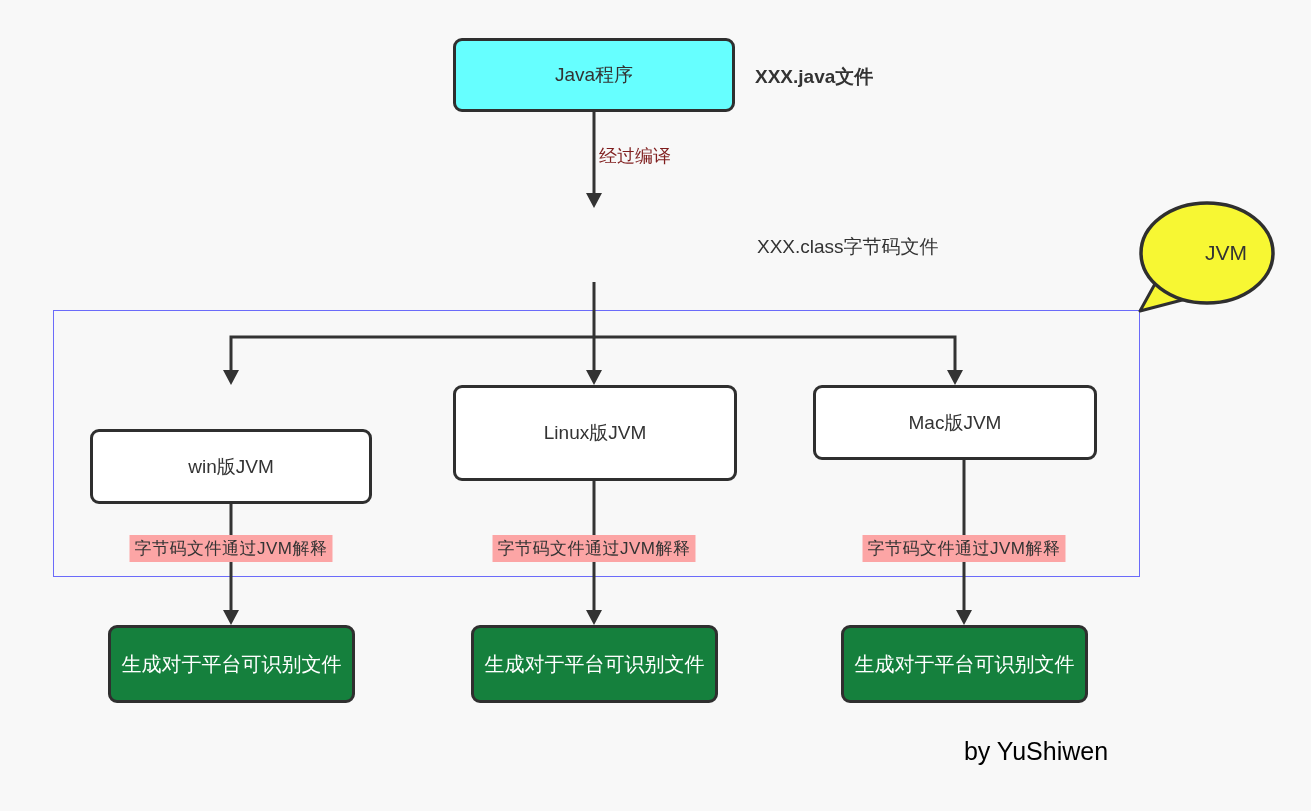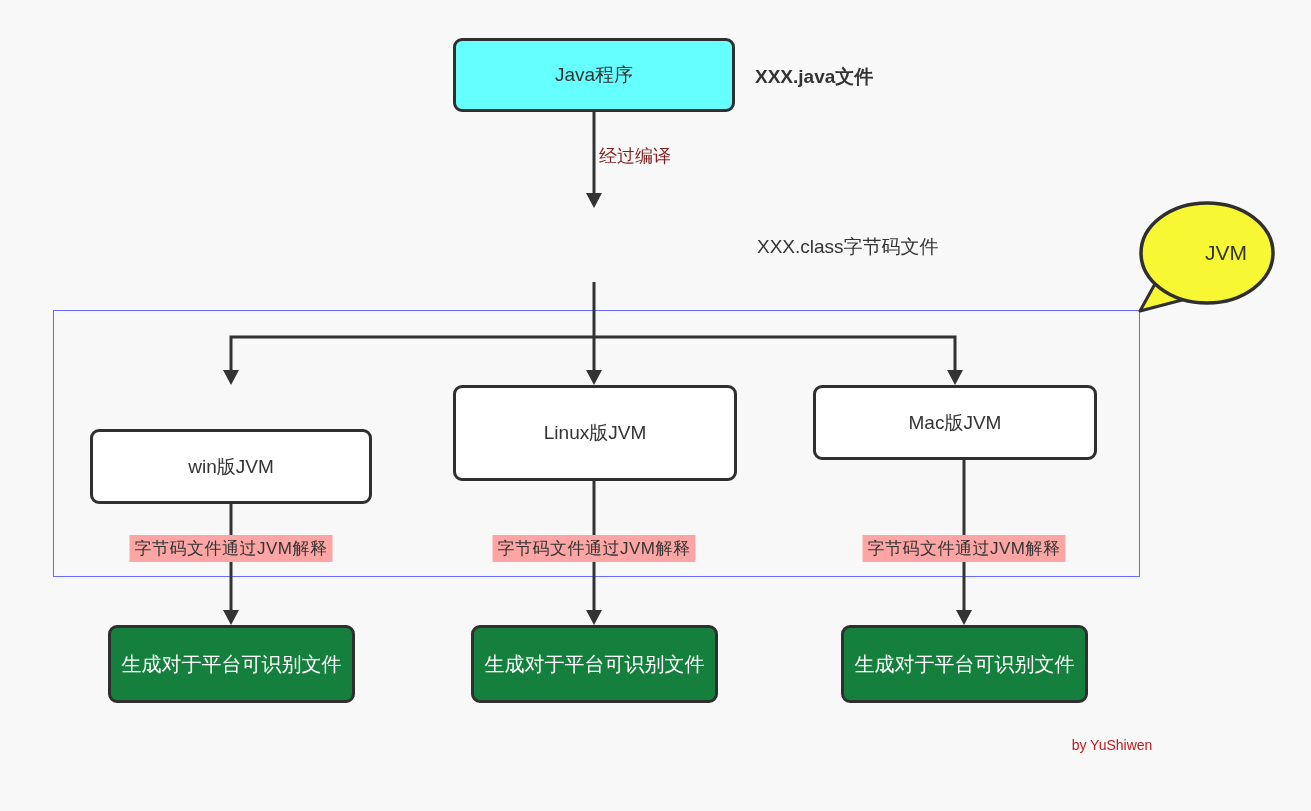--- a/index.html
+++ b/index.html
@@ -82,25 +82,25 @@
     top: 253px;
     transform: translate(-50%, -50%);
     font-size: 21px;
     color: #333333;
     z-index: 3;
     white-space: nowrap;
     margin-left: 19px;
   }
   .credit {
     position: absolute;
-    left: 1112px;
+    left: 1036px;
     top: 737px;
     transform: translateX(-50%);
-    font-size: 14px;
-    color: #b91c1c;
+    font-size: 25px;
+    color: #000000;
     white-space: nowrap;
     z-index: 3;
   }
 </style>
 </head>
 <body>
 
 <div class="canvas">
 
   <div class="jvm-region"></div>

